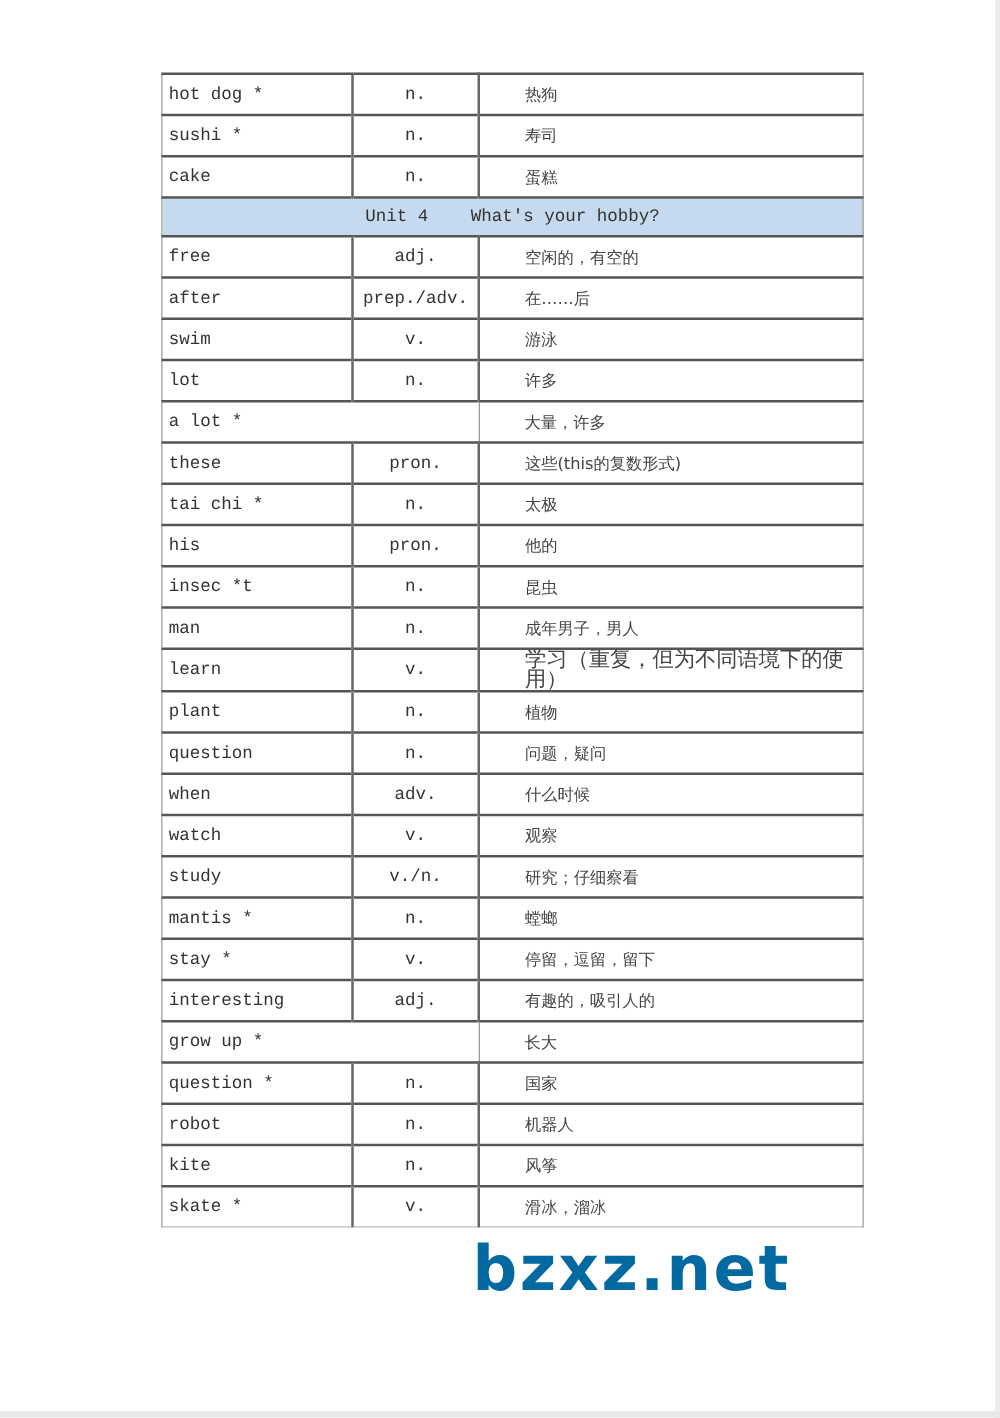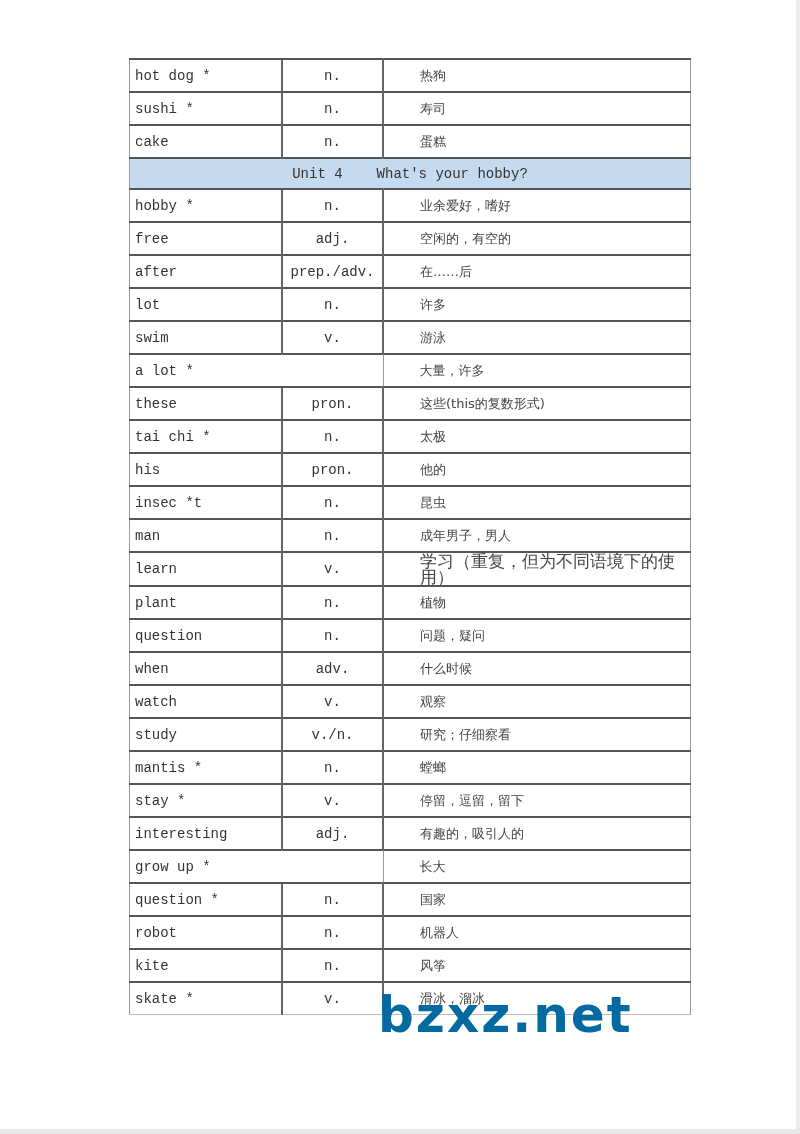--- a/index.html
+++ b/index.html
@@ -61,43 +61,38 @@
       <td class="c-def">蛋糕</td>
     </tr>
 
     <tr class="unit-header">
       <td colspan="3">
         <span class="unit-label">Unit 4</span><span>What's your hobby?</span>
       </td>
     </tr>
 
     <tr>
-        <td class="c-word">hobby *</td>
-        <td class="c-pos">n.</td>
-        <td class="c-def">业余爱好，嗜好</td>
-      </tr>
-    <tr>
         <td class="c-word">free</td>
         <td class="c-pos">adj.</td>
         <td class="c-def">空闲的，有空的</td>
       </tr>
     <tr>
         <td class="c-word">after</td>
         <td class="c-pos">prep./adv.</td>
         <td class="c-def">在……后</td>
       </tr>
     <tr>
+        <td class="c-word">swim</td>
+        <td class="c-pos">v.</td>
+        <td class="c-def">游泳</td>
+      </tr>
+    <tr>
         <td class="c-word">lot</td>
         <td class="c-pos">n.</td>
         <td class="c-def">许多</td>
-      </tr>
-    <tr>
-        <td class="c-word">swim</td>
-        <td class="c-pos">v.</td>
-        <td class="c-def">游泳</td>
       </tr>
     <tr>
         <td class="c-word" colspan="2">a lot *</td>
         <td class="c-def">大量，许多</td>
       </tr>
     <tr>
         <td class="c-word">these</td>
         <td class="c-pos">pron.</td>
         <td class="c-def">这些(this的复数形式)</td>
       </tr>

